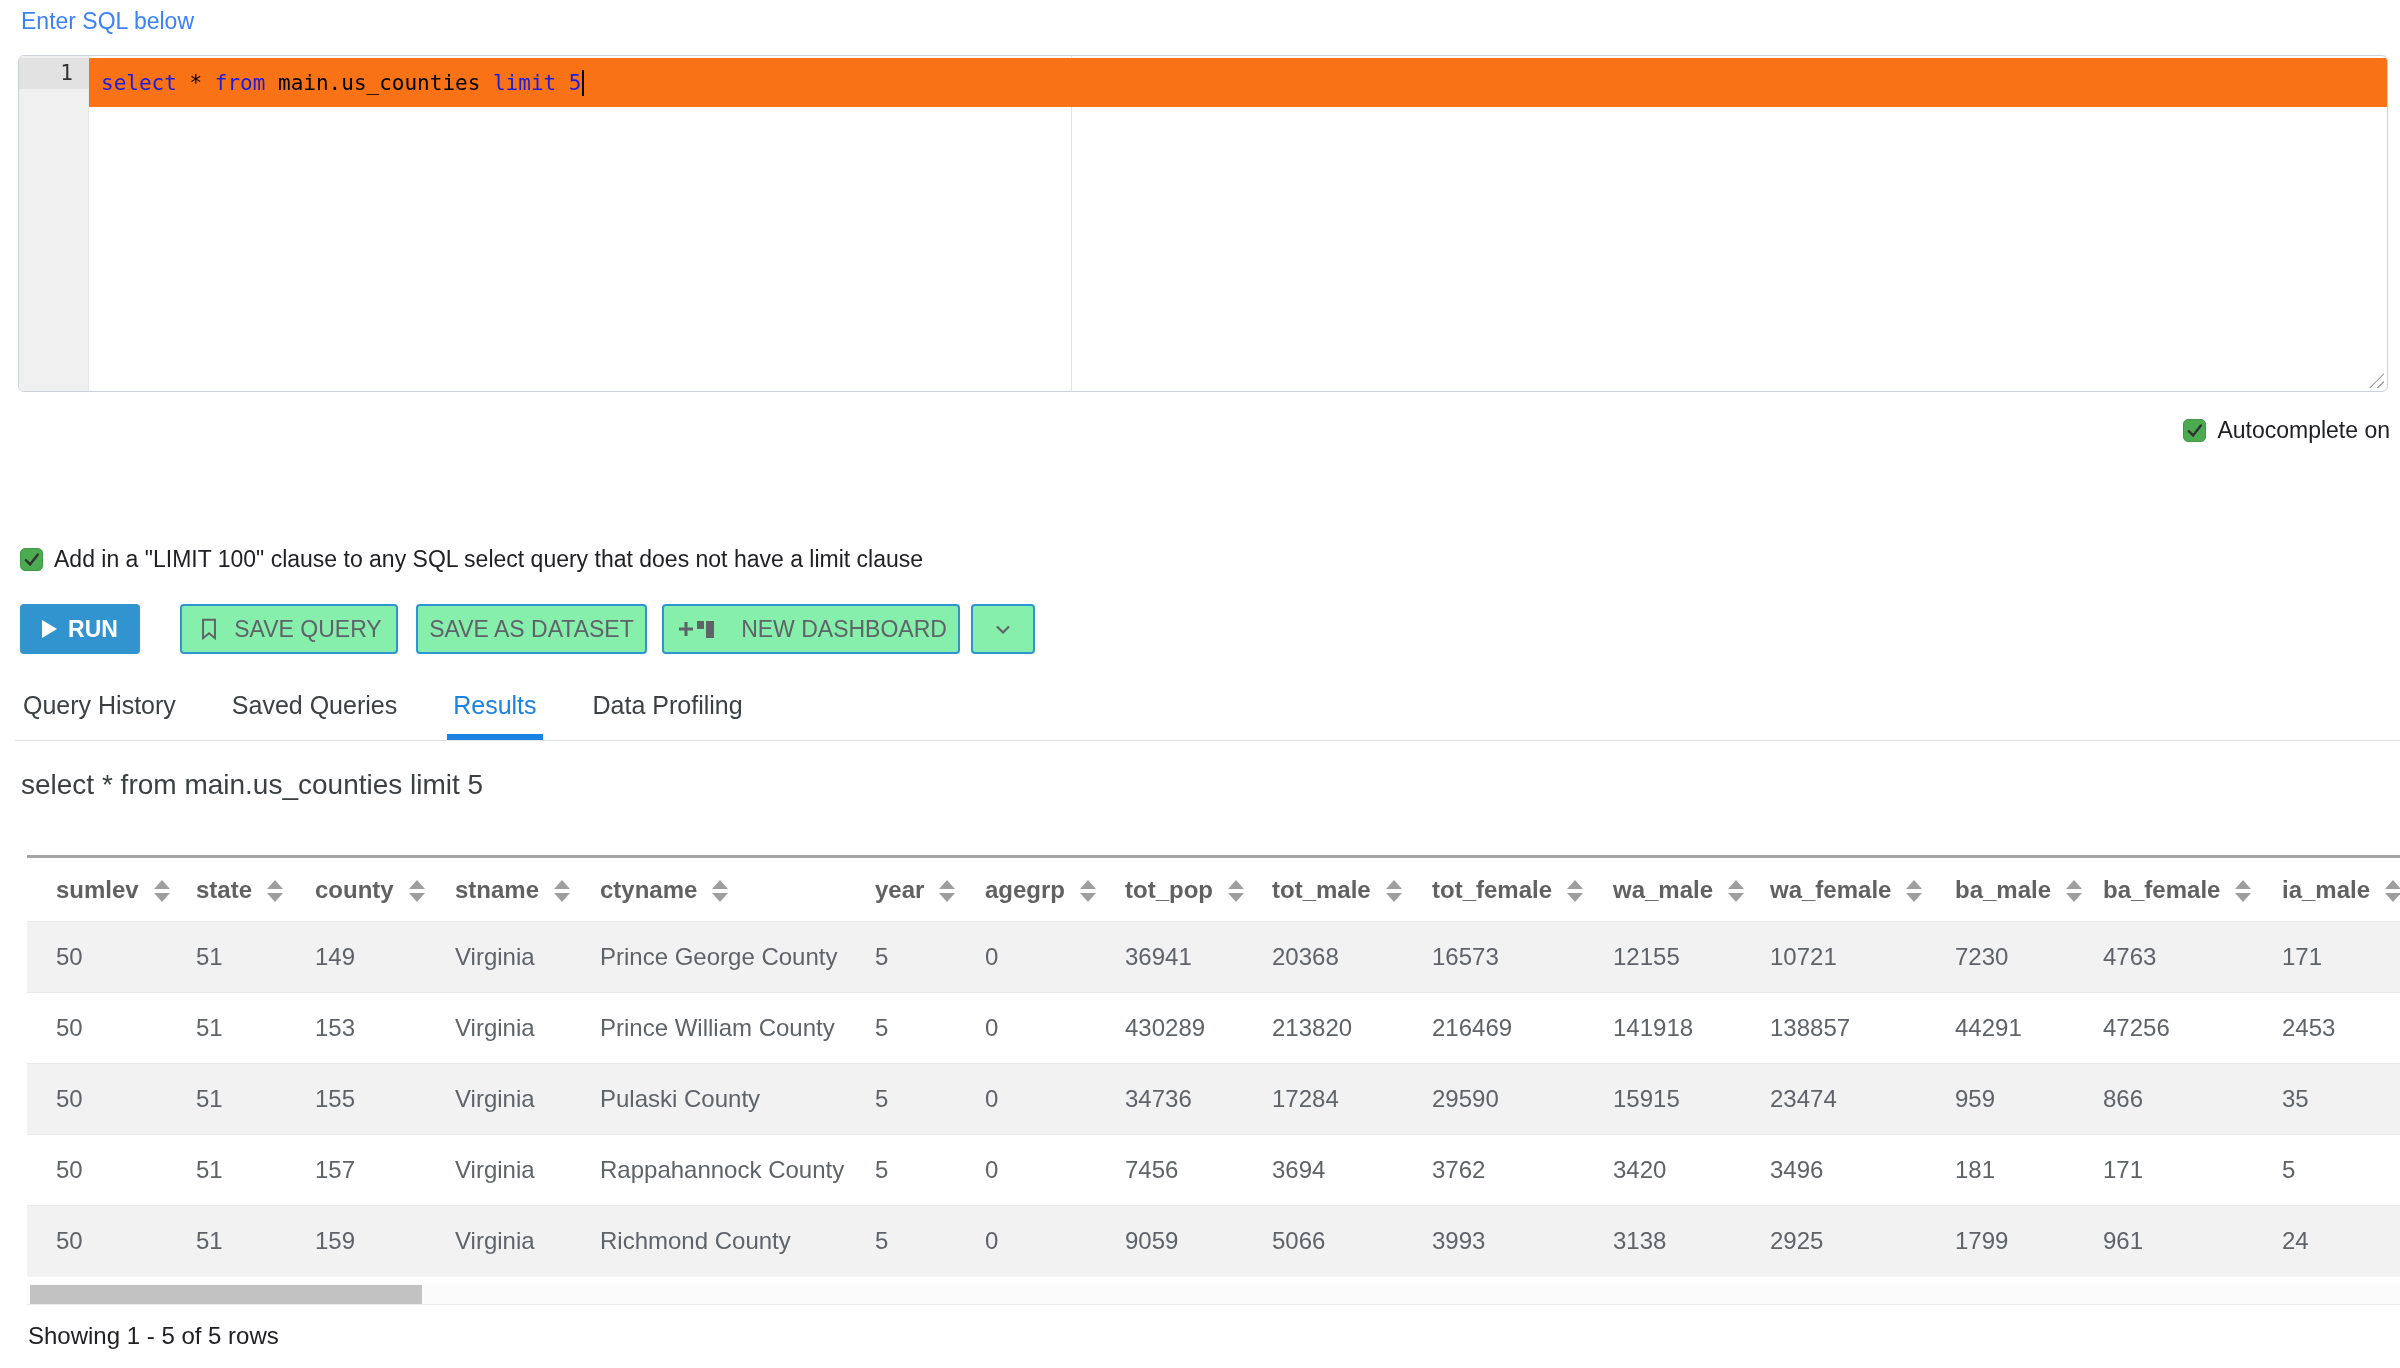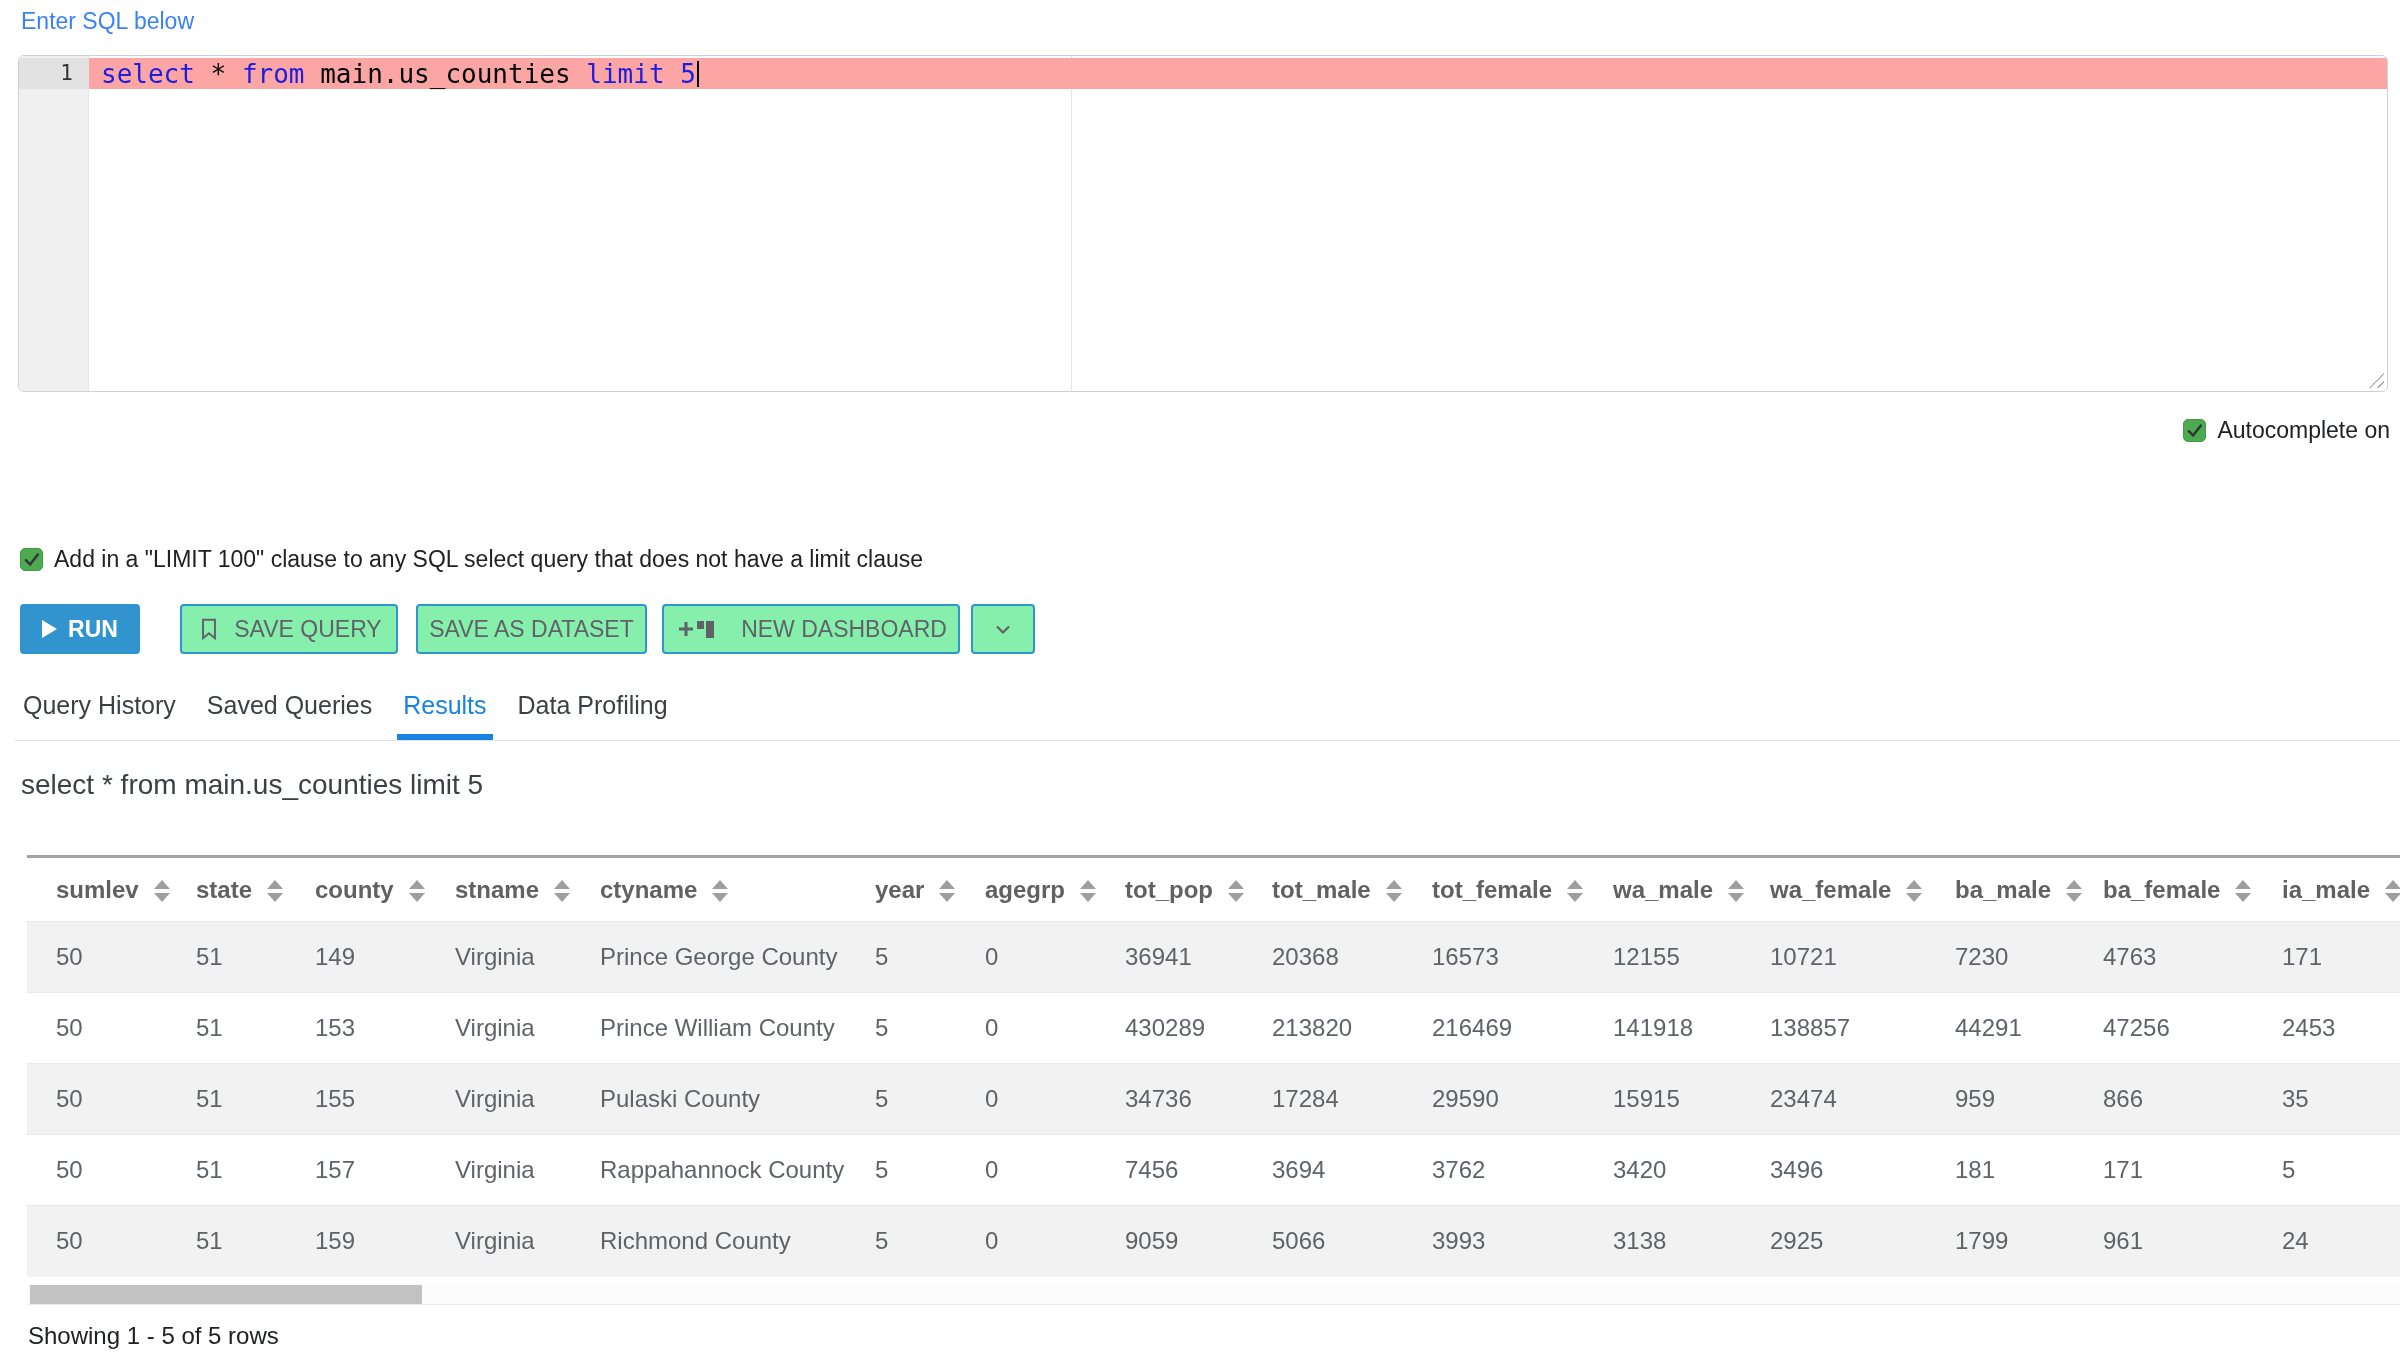--- a/index.html
+++ b/index.html
@@ -8,23 +8,23 @@
 
   
   .sql-label { position: absolute; left: 21px; top: 8px; font-size: 23px; color: #3b82f6; }
   .editor { position: absolute; left: 18px; top: 55px; width: 2370px; height: 337px;
             border: 1px solid #ccd2d8; border-radius: 6px; background: #fff; overflow: hidden; }
   .gutter { position: absolute; left: 0; top: 0; bottom: 0; width: 70px; background: #f0f0f0; border-right: 1px solid #e6e6e6; }
   .gutter-num { position: absolute; left: 0; top: 2px; width: 70px; height: 31px; padding-right: 16px;
                 background: #e2e2e2; color: #333; font-family: "DejaVu Sans Mono", monospace;
                 font-size: 21px; line-height: 31px; text-align: right; }
   .print-margin { position: absolute; left: 1052px; top: 0; bottom: 0; width: 1px; background: #e4e4e4; }
-  .active-line { position: absolute; left: 70px; right: 0; top: 2px; height: 31px; background: #fca5a5;
+  .active-line { position: absolute; left: 70px; right: 0; top: 2px; height: 49px; background: #f97316;
                  display: flex; align-items: center; padding-left: 12px;
-                 font-family: "DejaVu Sans Mono", monospace; font-size: 26px; white-space: pre; }
+                 font-family: "DejaVu Sans Mono", monospace; font-size: 21px; white-space: pre; }
   .tok.kw { color: #1d1de0; } .tok.pl { color: #000; } .tok.num { color: #1d1de0; }
   .cursor { width: 2px; height: 26px; background: #000; margin-left: 1px; }
   .resize-grip { position: absolute; right: 3px; bottom: 3px; width: 15px; height: 15px; opacity: .75;
                  background: repeating-linear-gradient(-45deg, transparent 0 4px, #8a8a8a 4px 5.5px);
                  clip-path: polygon(100% 0, 100% 100%, 0 100%); cursor: nwse-resize; }
 
   
   .opt-row { position: absolute; display: flex; align-items: center; gap: 11px; font-size: 23px; color: #202124; cursor: pointer; }
   #autocomplete { top: 417px; right: 10px; }
   #limit-option { left: 20px; top: 546px; }
@@ -38,21 +38,21 @@
   .btn-run { width: 120px; background: #3294ce; color: #fff; font-weight: bold; gap: 11px; }
   .play-tri { width: 0; height: 0; border-left: 15px solid #fff; border-top: 9px solid transparent; border-bottom: 9px solid transparent; }
   .btn-secondary { border: 2px solid #2e95d3; background: #86efac; color: #5f6368; gap: 12px; }
   .btn-save-query { margin-left: 40px; width: 218px; }
   .btn-save-dataset { margin-left: 18px; width: 231px; }
   .btn-new-dashboard { margin-left: 15px; width: 298px; gap: 24px; }
   .btn-more { margin-left: 11px; width: 64px; }
   .icon svg { display: block; }
 
   
-  .tabs { position: absolute; left: 23px; top: 691px; display: flex; gap: 31px; font-size: 25px; color: #3c4043; }
+  .tabs { position: absolute; left: 23px; top: 691px; display: flex; gap: 56px; font-size: 25px; color: #3c4043; }
   .tab { position: relative; height: 50px; cursor: pointer; }
   .tab.active { color: #1a82e2; }
   .tab.active::after { content: ""; position: absolute; left: -6px; right: -6px; bottom: 0; height: 7px; background: #1a82e2; }
   .tab-divider { position: absolute; left: 15px; right: 0; top: 740px; height: 1px; background: #e3e3e3; }
 
   
   .query-title { position: absolute; left: 21px; top: 769px; font-size: 28px; color: #3c4043; }
   .table-wrap { position: absolute; left: 27px; top: 855px; width: 2373px; overflow: hidden; }
   table { border-collapse: collapse; table-layout: fixed; width: 2386px; font-size: 24px; color: #5f6368; }
   thead th { height: 65px; text-align: left; padding: 0 0 0 29px; font-weight: bold; color: #616161;

